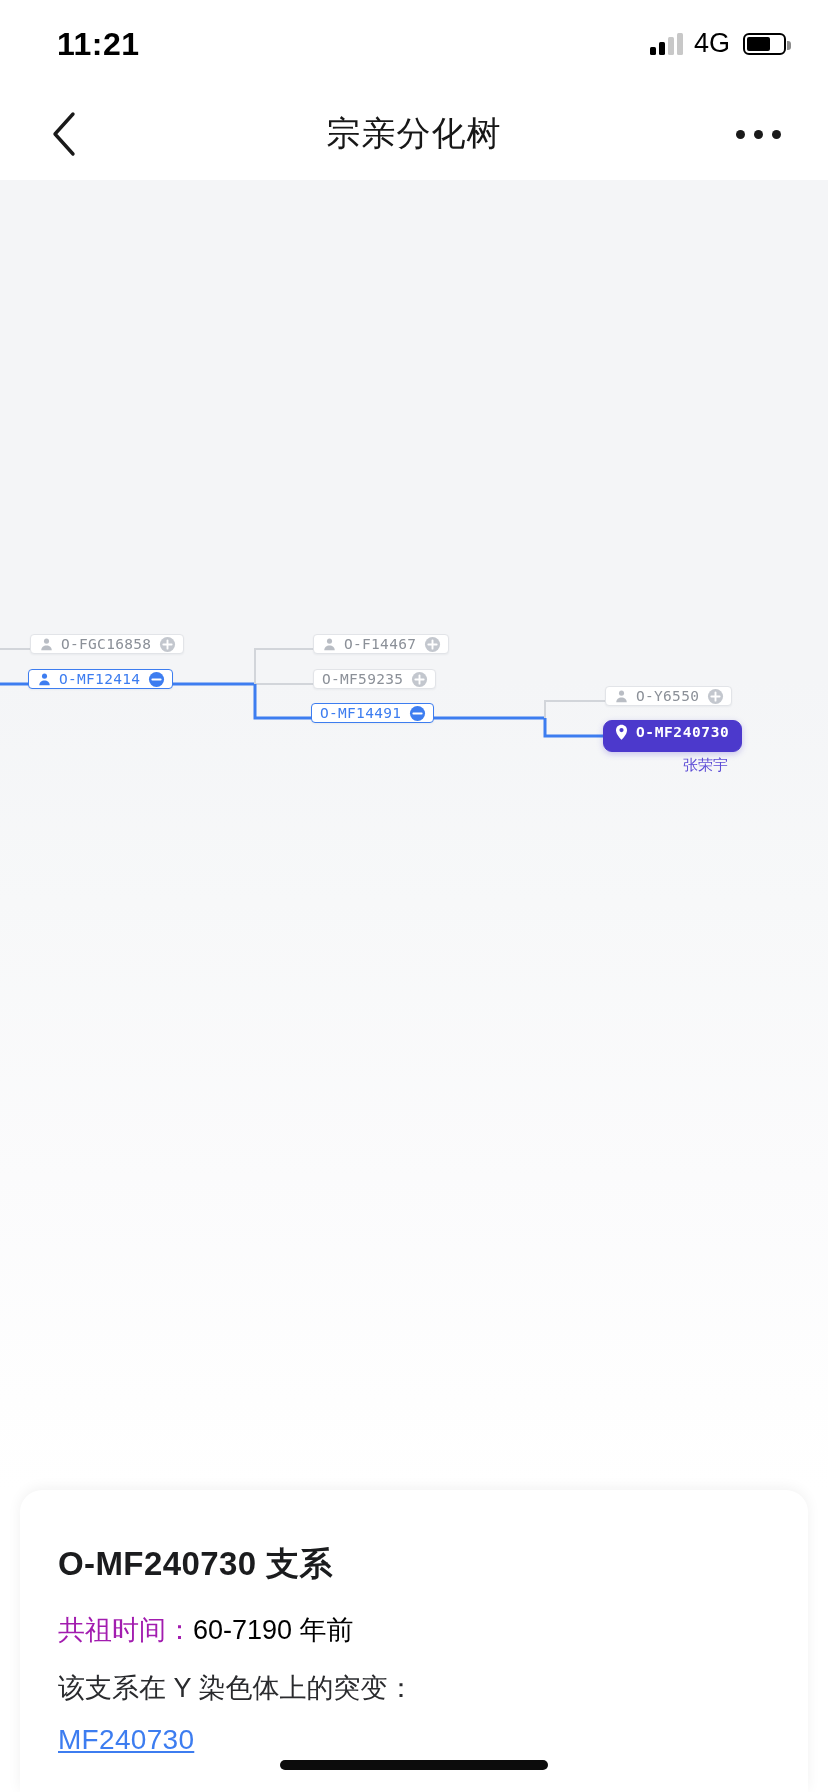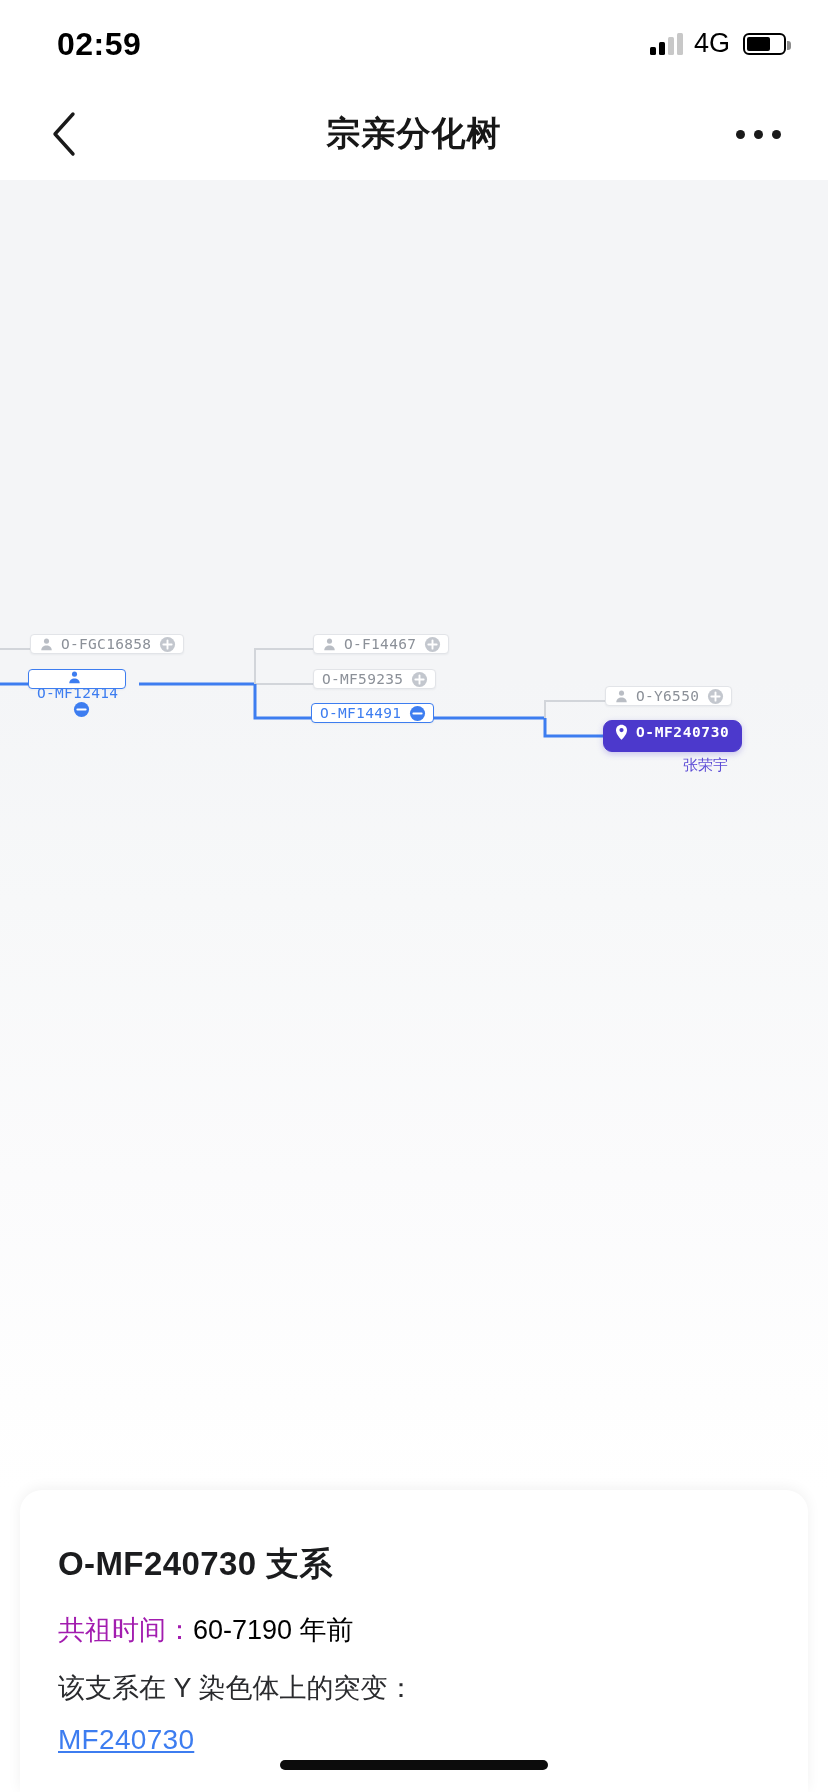--- a/index.html
+++ b/index.html
@@ -32,21 +32,21 @@
   .net-label { font-size:27px; font-weight:500; color:#000; line-height:1; margin-left:2px;}
   .battery { position:relative; width:43px; height:22px; border:2.5px solid #000;
              border-radius:6px; padding:2px; margin-left:4px; }
   .battery .fill { height:100%; width:66%; background:#000; border-radius:2px; }
   .battery::after { content:""; position:absolute; right:-7px; top:6px;
                     width:4px; height:9px; background:#000; border-radius:0 3px 3px 0; opacity:.45; }
 
   
   .navbar {
     position:absolute; top:88px; left:0; width:828px; height:92px;
-    background:#ffffff; z-index:40;font-weight:bold;
+    background:#ffffff; z-index:40;
   }
   .nav-back {
     position:absolute; left:28px; top:0; width:72px; height:92px;
     display:flex; align-items:center; justify-content:center;
   }
   .nav-back svg { display:block; }
   .nav-title {
     position:absolute; left:0; top:0; width:828px; height:92px;
     display:flex; align-items:center; justify-content:center;
     font-size:34px; color:#171717; letter-spacing:1px;
@@ -116,21 +116,21 @@
     position:absolute; left:50%; transform:translateX(-50%); bottom:22px;
     width:268px; height:10px; border-radius:6px; background:#0c0c0c;
   }
 </style>
 </head>
 <body>
 
 <div class="phone">
 
   <div class="statusbar">
-    <div class="status-time">02:59</div>
+    <div class="status-time">11:21</div>
     <div class="status-right">
       <div class="signal">
         <i></i>
           <i></i>
           <i></i>
           <i></i>
       </div>
       <div class="net-label">4G</div>
       <div class="battery">
         <div class="fill" style="width: 66%;"></div>
@@ -185,21 +185,21 @@
       </span>
       <span class="lbl">O-FGC16858</span>
       <span class="tog">
         <svg width="17" height="17" viewBox="0 0 18 18">
           <circle cx="9" cy="9" r="8" fill="#c3c7ce"></circle>
           <path d="M9 4.6V13.4M4.6 9h8.8" stroke="#fff" stroke-width="2" stroke-linecap="round"></path>
         </svg>
       </span>
     </div>
 
-    <div class="node sel-blue" style="left:28px; top:489px;flex-direction:column;">
+    <div class="node sel-blue" style="left:28px; top:489px;">
       <span class="pico">
         <svg width="15" height="15" viewBox="0 0 16 16">
           <circle cx="8" cy="4.4" r="2.7" fill="#3d7df0"></circle>
           <path d="M2.4 14c0-3.1 2.5-5 5.6-5s5.6 1.9 5.6 5z" fill="#3d7df0"></path>
         </svg>
       </span>
       <span class="lbl">O-MF12414</span>
       <span class="tog">
         <svg width="17" height="17" viewBox="0 0 18 18">
           <circle cx="9" cy="9" r="8" fill="#3d7df0"></circle>

